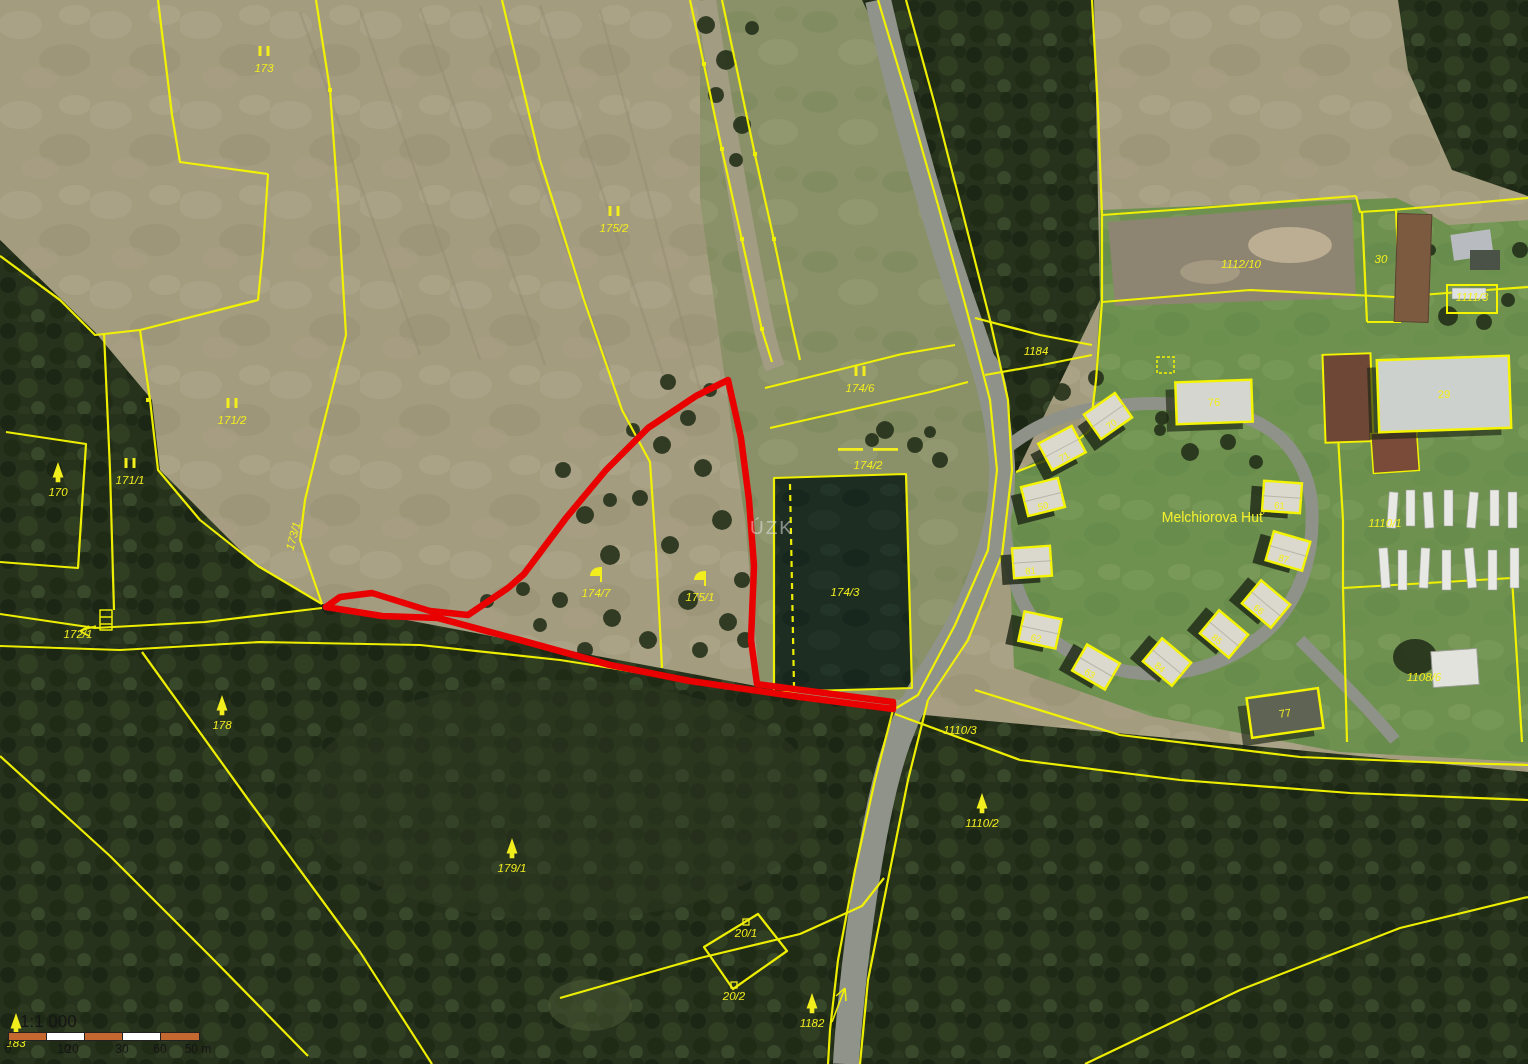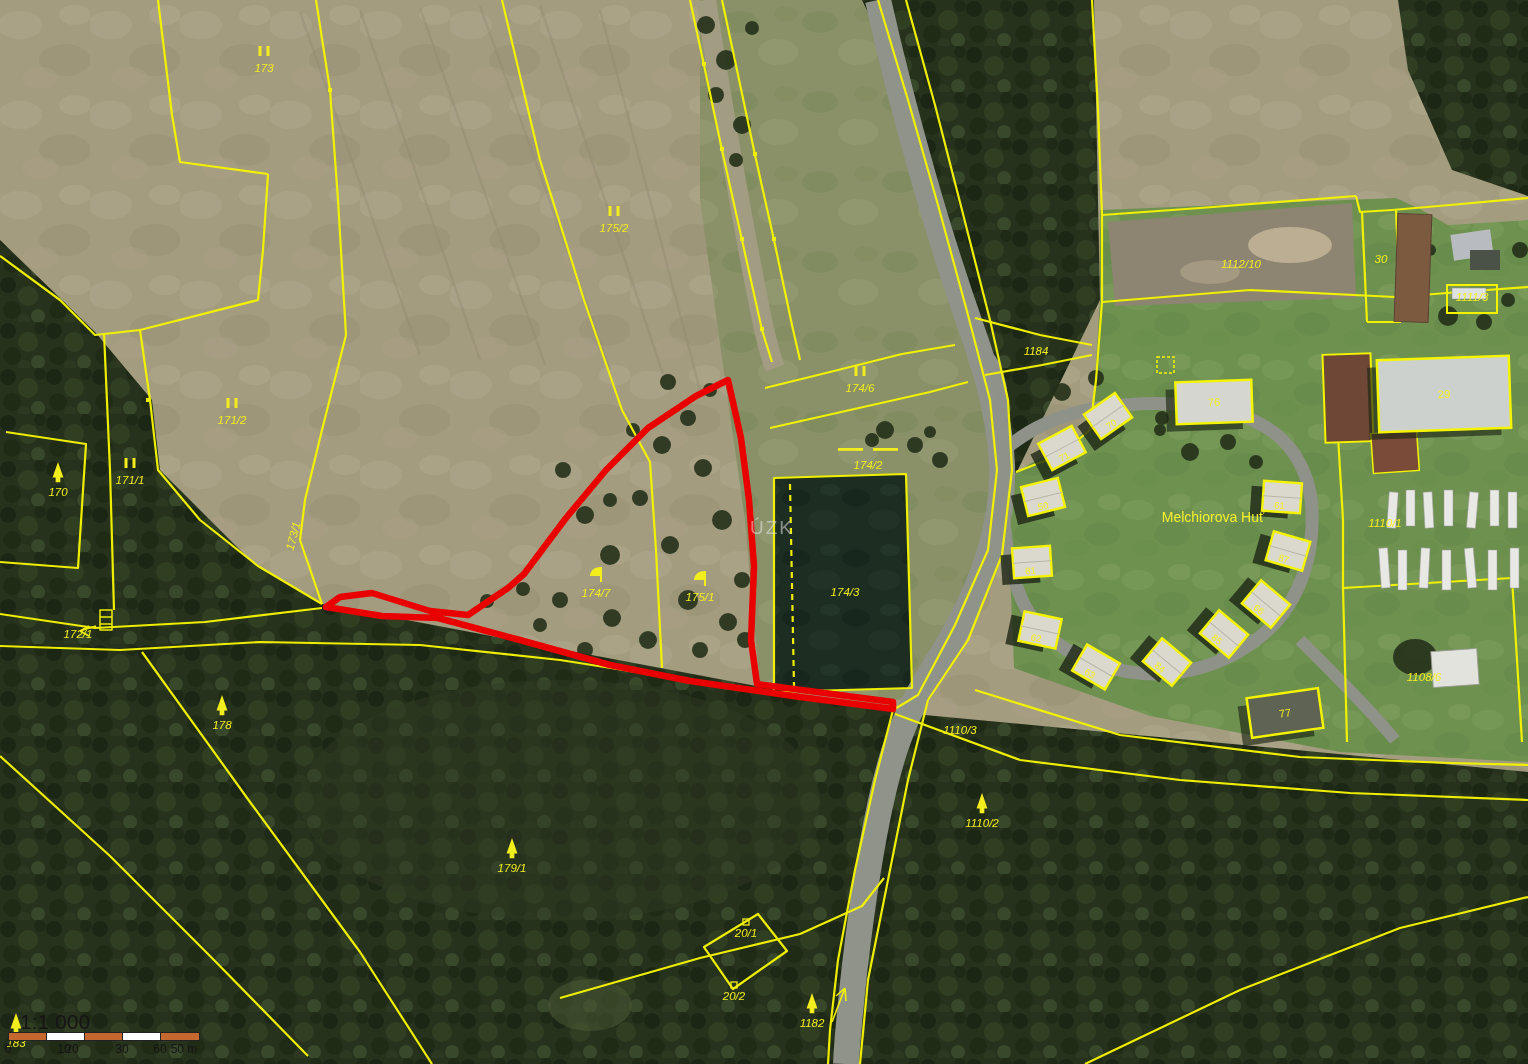--- a/index.html
+++ b/index.html
@@ -5,21 +5,21 @@
   html,body{margin:0;padding:0;background:#111;}
   .stage{position:relative;width:1528px;height:1064px;overflow:hidden;
          font-family:"Liberation Sans",sans-serif;background:#a49c7f;}
   .stage svg{position:absolute;left:0;top:0;}
   .plabel{font:italic 11.5px "Liberation Sans",sans-serif;fill:#f2ee1e;text-anchor:middle;}
   .cablabel{font:9.5px "Liberation Sans",sans-serif;fill:#f2ee1e;text-anchor:middle;}
   .blabel{font:11px "Liberation Sans",sans-serif;fill:#f2ee1e;text-anchor:middle;}
   .place{font:14px "Liberation Sans",sans-serif;fill:#f4f02c;text-anchor:middle;}
   .watermark{font:19px "Liberation Sans",sans-serif;fill:rgba(225,225,225,.55);letter-spacing:2px;}
   .scalebar{position:absolute;left:8px;top:1014px;width:230px;}
-  .sb-ratio{color:#151515;font-size:21px;margin-left:12px;line-height:16px;}
+  .sb-ratio{color:#151515;font-size:17px;margin-left:12px;line-height:16px;}
   .sb-bar{display:flex;width:190px;height:7px;border:1px solid #222;margin-top:2px;box-sizing:content-box;background:#fff;}
   .sb-seg{width:38px;height:7px;border-right:1px solid #222;box-sizing:border-box;}
   .sb-seg:last-child{border-right:none;}
   .sb-ticks{position:relative;height:15px;width:230px;font-size:12px;color:#151515;margin-top:1px;}
   .sb-ticks span{position:absolute;transform:translateX(-50%);white-space:nowrap;}
 </style>
 </head>
 <body>
 
 <div class="stage">
@@ -459,16 +459,16 @@
         <div class="sb-seg" style="background: rgb(196, 104, 47);"></div>
         <div class="sb-seg" style="background: rgb(255, 255, 255);"></div>
         <div class="sb-seg" style="background: rgb(196, 104, 47);"></div>
       </div>
   <div class="sb-ticks" id="sb-ticks">
         <span style="left: 0px;">0</span>
         <span style="left: 56px;">10</span>
         <span style="left: 64px;">20</span>
         <span style="left: 114px;">30</span>
         <span style="left: 152px;">60</span>
-        <span style="left: 176px;">50 m</span>
+        <span style="left: 190px;">50 m</span>
       </div>
 </div>
 </div>
 
 </body></html>

